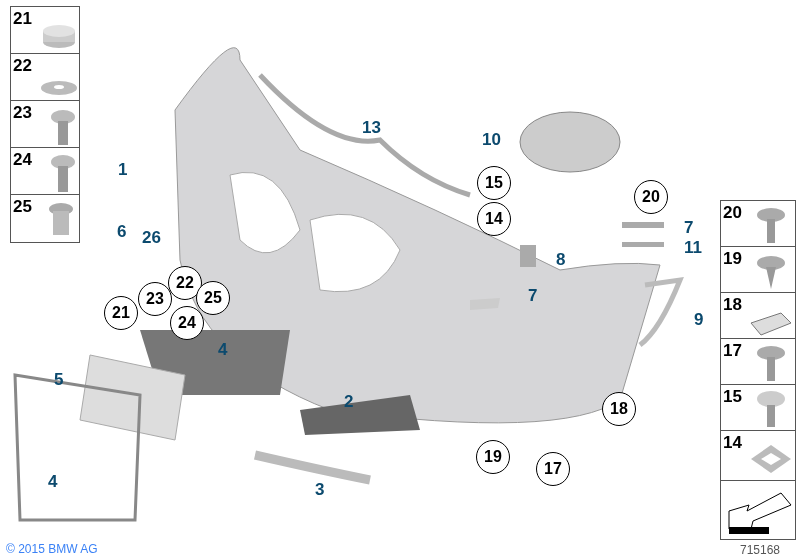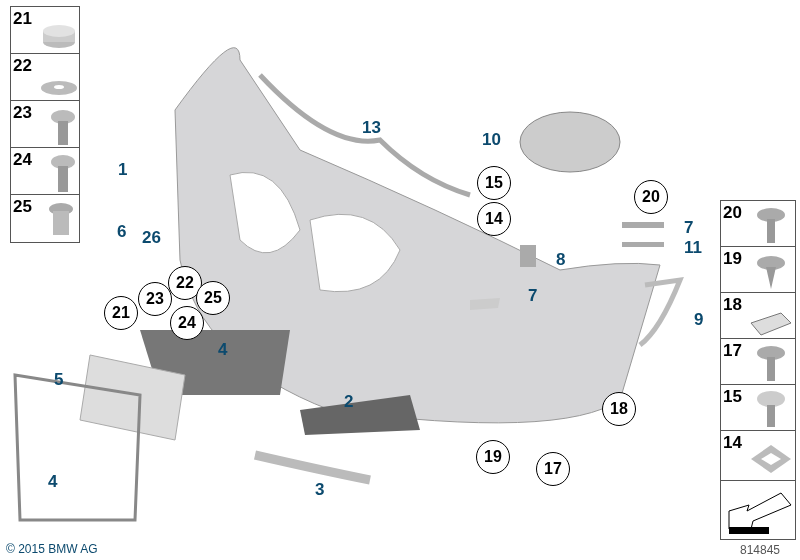--- a/index.html
+++ b/index.html
@@ -4,21 +4,21 @@
 <style>
 *{box-sizing:border-box;margin:0;padding:0}
 body{width:800px;height:560px;background:#fff;position:relative;overflow:hidden;font-family:"Liberation Sans",sans-serif}
 .panel{position:absolute;border:1px solid #555;background:#fff}
 .cell{position:absolute;left:0;width:100%;border-bottom:1px solid #555}
 .cell:last-child{border-bottom:none}
 .cnum{position:absolute;left:2px;top:2px;font-weight:bold;font-size:17px;color:#000}
 .lbl{position:absolute;font-weight:bold;font-size:17px;color:#0c4a6e}
 .circ{position:absolute;width:34px;height:34px;border:1.5px solid #000;border-radius:50%;background:#fff;font-weight:bold;font-size:16px;display:flex;align-items:center;justify-content:center}
 svg{position:absolute;left:0;top:0}
-.foot{position:absolute;font-size:12px;color:#0c4a6e}
+.foot{position:absolute;font-size:12px;color:#3b82f6}
 </style>
 </head>
 <body>
 
 <div class="panel" style="left:10px;top:6px;width:70px;height:237px">
  <div class="cell" style="top:0;height:47px">
       <span class="cnum">21</span>
       <svg width="70" height="47">
         <ellipse cx="48" cy="35" rx="16" ry="6" fill="#bbb"></ellipse>
         <rect x="32" y="24" width="32" height="11" fill="#ccc"></rect>
@@ -149,13 +149,13 @@
  <div class="circ" style="left:196px;top:281px">25</div>
  <div class="circ" style="left:138px;top:282px">23</div>
  <div class="circ" style="left:104px;top:296px">21</div>
  <div class="circ" style="left:170px;top:306px">24</div>
  <div class="circ" style="left:602px;top:392px">18</div>
  <div class="circ" style="left:476px;top:440px">19</div>
  <div class="circ" style="left:536px;top:452px">17</div>
 </div>
 
 <span class="foot" style="left:6px;top:542px">© 2015 BMW AG</span>
-<span class="foot" style="left:740px;top:543px;color:#555">814845</span>
+<span class="foot" style="left:740px;top:543px;color:#555">715168</span>
 
 </body></html>

